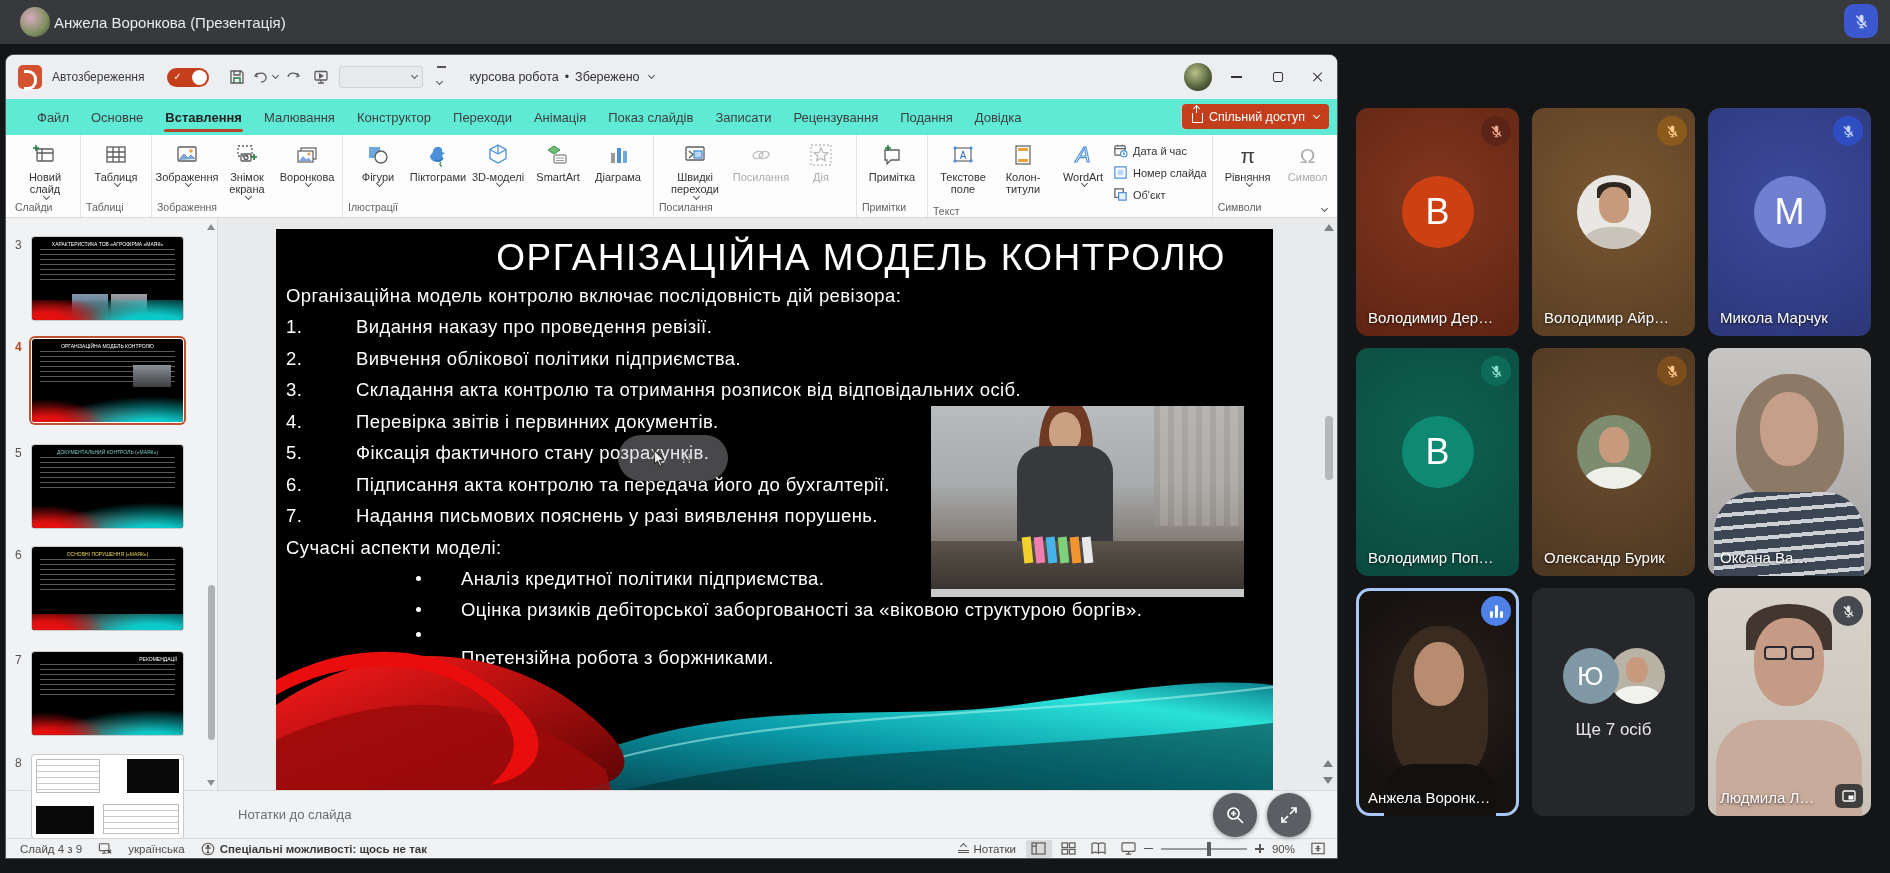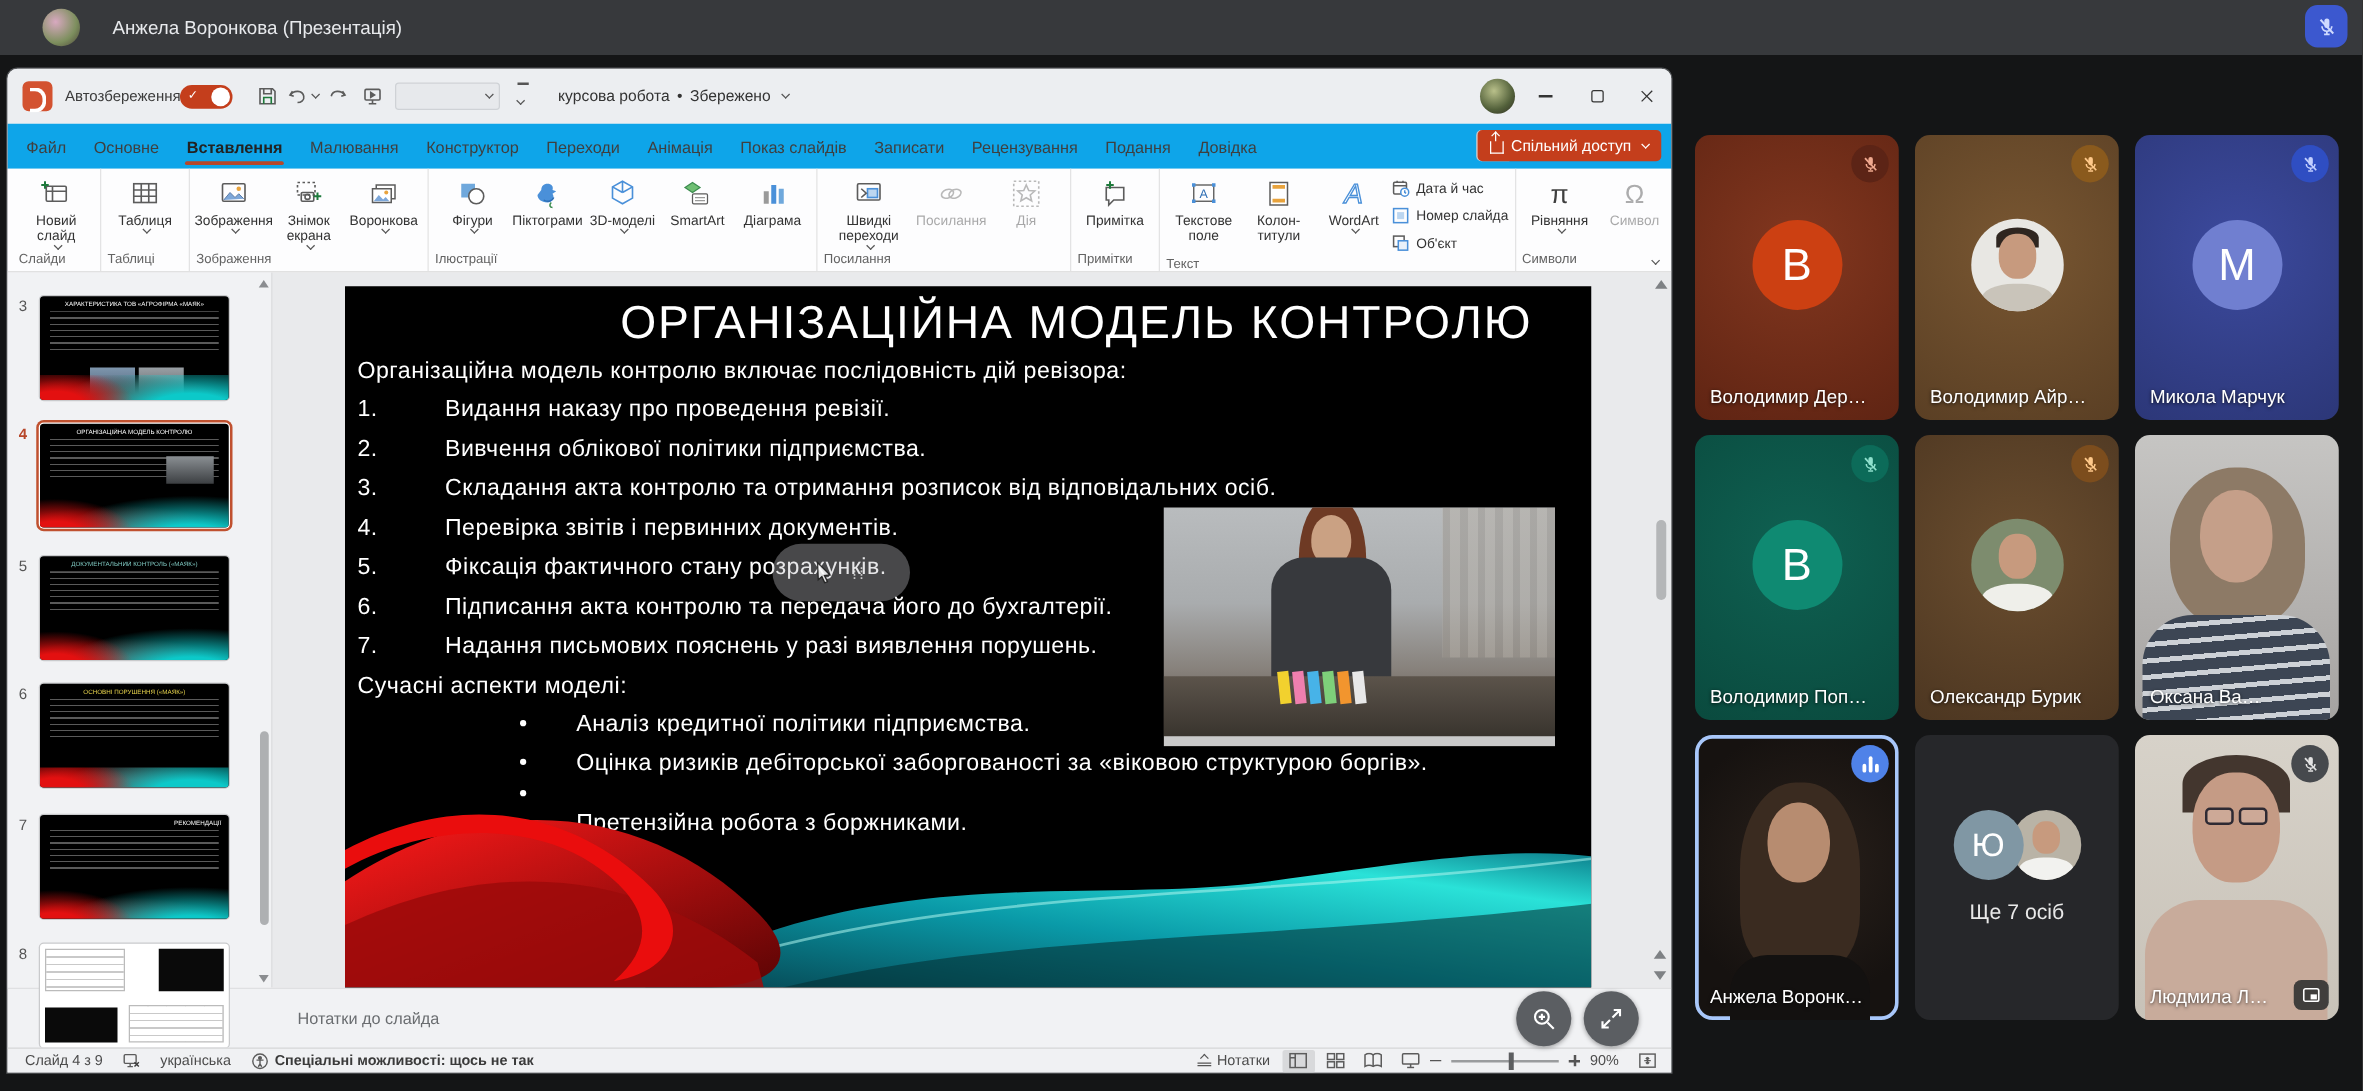--- a/index.html
+++ b/index.html
@@ -1,51 +1,51 @@
 <!DOCTYPE html>
 <html><head>
 <meta charset="utf-8">
 <style>
   html,body{margin:0;padding:0;background:#000;}
   *{box-sizing:border-box;font-family:"Liberation Sans",sans-serif;}
   #screen{position:relative;width:1890px;height:873px;background:#141516;overflow:hidden;}
 
   
-  .topbar{position:absolute;left:0;top:0;width:1890px;height:44px;background:#37393c;display:flex;align-items:center;gap:26px;padding-left:34px;}
+  .topbar{position:absolute;left:0;top:0;width:1890px;height:44px;background:#37393c;display:flex;align-items:center;gap:4px;padding-left:20px;}
   .topbar-avatar{width:30px;height:30px;border-radius:50%;background:radial-gradient(circle at 35% 35%,#d8a9c0,#7d8f5e 60%,#4a4038);}
   .topbar-title{color:#e8eaed;font-size:15px;}
   .corner-mic{position:absolute;right:12px;top:4px;width:34px;height:34px;border-radius:10px;background:#3c58cf;color:#cfdaff;display:flex;align-items:center;justify-content:center;}
 
   
   .ppt{position:absolute;left:6px;top:55px;width:1331px;height:803px;background:#f3f4f6;border-radius:8px 8px 0 0;overflow:hidden;box-shadow:0 0 0 1px #55575a;}
   .ttl{position:relative;height:44px;background:#eceef1;display:flex;align-items:center;padding:0 8px;}
   .ppt-logo{width:24px;height:24px;border-radius:5px;background:#d35230;position:relative;margin:0 10px 0 4px;}
   .ppt-logo::after{content:"";position:absolute;left:6px;top:5px;width:10px;height:14px;border:3px solid #fff;border-left:none;border-radius:0 9px 9px 0;}
-  .autosave-lbl{font-size:12px;color:#3b3b3b;margin-right:0;text-align:right;}
+  .autosave-lbl{font-size:12px;color:#3b3b3b;margin-right:23px;text-align:right;}
   .toggle{width:42px;height:19px;border-radius:10px;background:#c43e1c;position:relative;margin-right:14px;}
   .toggle .chk{position:absolute;left:3px;top:2.5px;width:14px;height:14px;border-radius:50%;color:#fff;font-size:10px;line-height:14px;text-align:center;}
   .toggle .knob{position:absolute;right:2px;top:2px;width:15px;height:15px;border-radius:50%;background:#fff;}
   .qat-btn{width:28px;height:28px;display:flex;align-items:center;justify-content:center;border-radius:4px;color:#444;}
   .chev{display:inline-block;width:5px;height:5px;border-right:1.4px solid #555;border-bottom:1.4px solid #555;transform:rotate(45deg);margin-left:3px;margin-top:-3px;}
   .combo{width:84px;height:22px;background:#e7e9ec;border:1px solid #cfd2d6;border-radius:3px;margin:0 4px;display:flex;align-items:center;justify-content:flex-end;padding-right:5px;}
   .fname{font-size:12.5px;color:#333;margin-left:14px;display:flex;align-items:center;gap:6px;white-space:nowrap;}
   .searchbox{position:absolute;left:566px;top:7px;width:334px;height:30px;background:#fff;border:1px solid #d9dbde;border-radius:4px;display:flex;align-items:center;gap:8px;padding-left:12px;color:#7b7f84;font-size:13px;box-shadow:0 1px 2px rgba(0,0,0,.08);}
   .mag{position:relative;width:12px;height:12px;}
   .mag::before{content:"";position:absolute;left:0;top:0;width:8px;height:8px;border:1.5px solid #8a8e93;border-radius:50%;}
   .mag::after{content:"";position:absolute;left:8px;top:8px;width:4px;height:1.5px;background:#8a8e93;transform:rotate(45deg);}
   .ttl-avatar{position:absolute;left:1178px;top:8px;width:28px;height:28px;border-radius:50%;background:radial-gradient(circle at 40% 35%,#b9c08a,#52603a 60%,#2e2a22);}
   .wbtn{position:absolute;top:0;width:40px;height:44px;display:flex;align-items:center;justify-content:center;}
   .ic-min{width:11px;height:1.5px;background:#333;}
   .ic-max{width:10px;height:10px;border:1.3px solid #333;border-radius:2px;}
   .ic-close{position:relative;width:12px;height:12px;}
   .ic-close::before,.ic-close::after{content:"";position:absolute;left:5.5px;top:0;width:1.4px;height:12px;background:#333;}
   .ic-close::before{transform:rotate(45deg);}.ic-close::after{transform:rotate(-45deg);}
 
   
-  .tabsrow{position:relative;height:36px;background:#0ea5e9;display:flex;align-items:center;padding-left:4px;gap:0;}
+  .tabsrow{position:relative;height:36px;background:#5eead4;display:flex;align-items:center;padding-left:20px;gap:0;}
   .tab{font-size:13px;color:#3f3f3f;padding:9px 11px;position:relative;white-space:nowrap;}
   .tab.active{font-weight:700;color:#222;}
   .tab.active::after{content:"";position:absolute;left:10px;right:10px;bottom:2px;height:3px;border-radius:2px;background:#b7472a;}
   .comment-btn{position:absolute;right:126px;top:5px;width:30px;height:25px;border:1px solid #c9ccd0;border-radius:4px;background:#fff;display:flex;align-items:center;justify-content:center;}
   .bubble{width:12px;height:9px;border:1.4px solid #555;border-radius:2px;position:relative;}
   .bubble::after{content:"";position:absolute;left:2px;bottom:-4px;border:2.5px solid transparent;border-top-color:#555;}
   .share-btn{position:absolute;right:8px;top:5px;height:25px;background:#c43e1c;color:#fff;border-radius:4px;display:flex;align-items:center;gap:6px;padding:0 10px;font-size:12.5px;}
   .share-btn .chev{border-color:#fff;}
   .share-ic{width:11px;height:10px;border:1.3px solid #fff;border-top:none;position:relative;margin-top:3px;}
   .share-ic::after{content:"";position:absolute;left:3px;top:-7px;width:1.3px;height:7px;background:#fff;}

